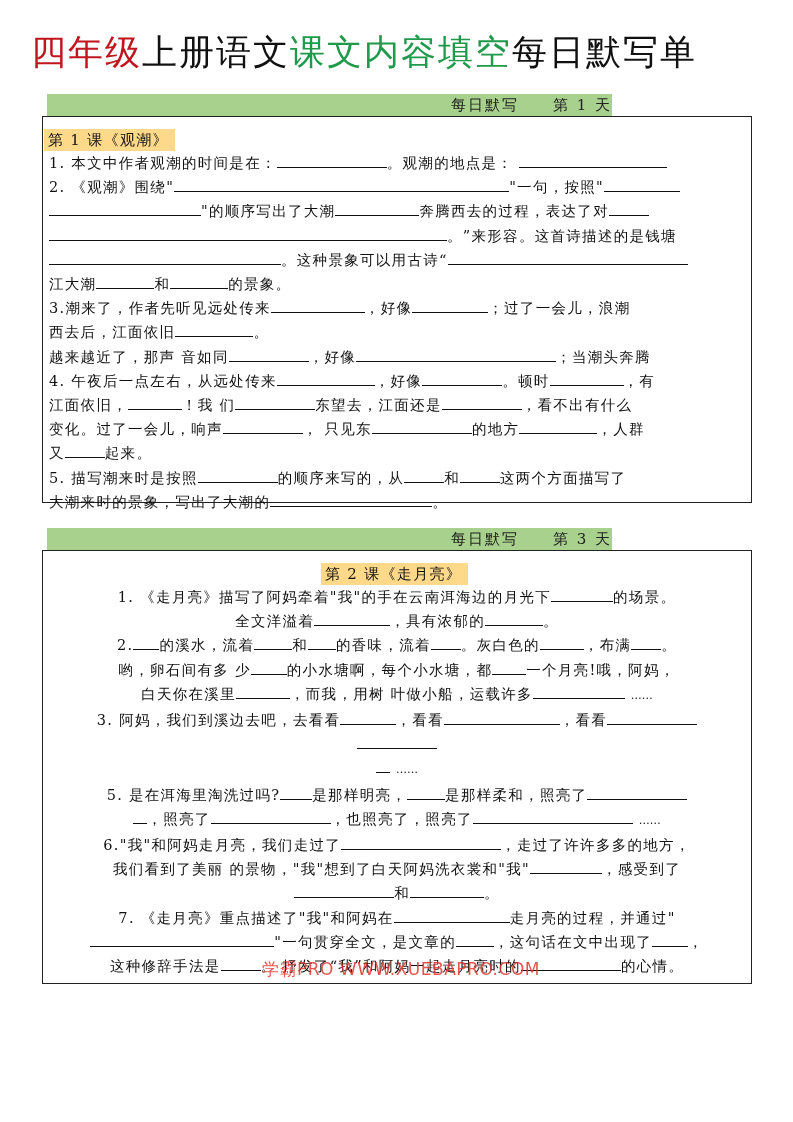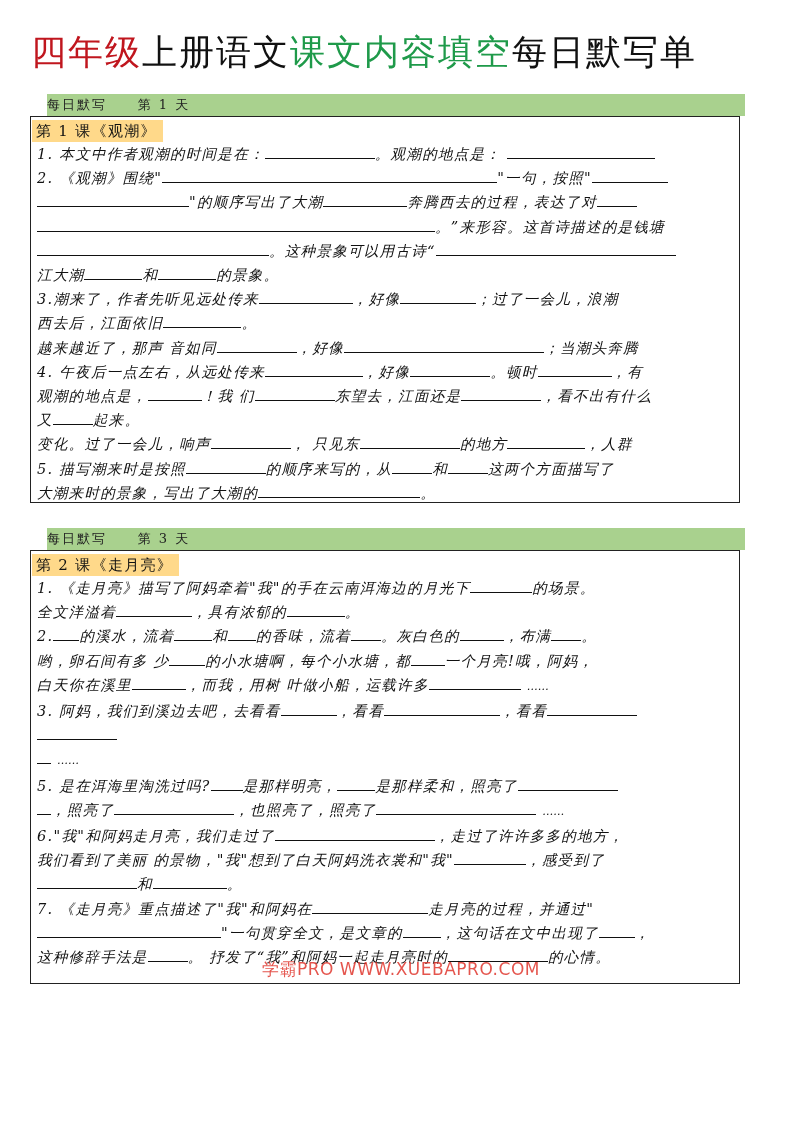--- a/index.html
+++ b/index.html
@@ -4,28 +4,28 @@
 <style>
   html,body{margin:0;padding:0;background:#fff;}
   body{width:793px;height:1122px;position:relative;overflow:hidden;
        font-family:"DejaVu Serif","Liberation Serif",serif;color:#111;}
   .title{position:absolute;top:30px;left:0;width:793px;text-align:left;
          font-family:"DejaVu Sans","Liberation Sans",sans-serif;
          font-size:35px;letter-spacing:2px;line-height:44px;margin-left:31px;}
   .t-red{color:#c0161e;}
   .t-black{color:#111;}
   .t-green{color:#1f9a4a;}
-  .band{position:absolute;left:47px;width:698px;height:22px;background:#a9d18e;
-        text-align:left;font-size:13px;line-height:22px;color:#222;letter-spacing:2px;}
+  .band{position:absolute;left:47px;width:565px;height:22px;background:#a9d18e;
+        text-align:right;font-size:15px;line-height:22px;color:#222;letter-spacing:2px;}
   .band span{display:inline-block;}
-  .box{position:absolute;left:30px;width:710px;border:1.5px solid #222;box-sizing:border-box;
-       padding:3px 6px 0 6px;font-size:14.5px;letter-spacing:1.3px;}
+  .box{position:absolute;left:42px;width:710px;border:1.5px solid #222;box-sizing:border-box;
+       padding:12px 6px 0 6px;font-size:14.5px;letter-spacing:1.3px;}
   .lesson{display:inline-block;background:#ffd98a;padding:0 6px 0 4px;margin-left:-5px;
           line-height:22px;font-size:15px;}
-  .ln{line-height:24.2px;white-space:nowrap;font-style:italic;}
+  .ln{line-height:24.2px;white-space:nowrap;}
   .b{display:inline-block;border-bottom:1px solid #111;height:15px;vertical-align:baseline;}
   .dots{letter-spacing:0;font-size:11px;}
   .wm{position:absolute;left:262px;top:926px;color:#e0382f;opacity:.85;
       font-family:"DejaVu Sans","Liberation Sans",sans-serif;font-size:17px;letter-spacing:.5px;margin-top:32px;}
 </style>
 </head>
 <body>
 
 <div class="title">
   <span class="t-red">四年级</span><span class="t-black">上册语文</span><span class="t-green">课文内容填空</span><span class="t-black">每日默写单</span>
@@ -43,31 +43,31 @@
     <span>2. 《观潮》围绕"</span><span class="b" style="width:335px"></span><span>"一句，按照"</span><span class="b" style="width:76px"></span>
   </div>
   <div class="ln"><span class="b" style="width:152px"></span><span>"的顺序写出了大潮</span><span class="b" style="width:84px"></span><span>奔腾西去的过程，表达了对</span><span class="b" style="width:40px"></span></div>
   <div class="ln"><span class="b" style="width:398px"></span><span>。”来形容。这首诗描述的是钱塘</span></div>
   <div class="ln"><span class="b" style="width:232px"></span><span>。这种景象可以用古诗“</span><span class="b" style="width:240px"></span></div>
   <div class="ln"><span>江大潮</span><span class="b" style="width:58px"></span><span>和</span><span class="b" style="width:58px"></span><span>的景象。</span></div>
   <div class="ln"><span>3.潮来了，作者先听见远处传来</span><span class="b" style="width:94px"></span><span>，好像</span><span class="b" style="width:76px"></span><span>；过了一会儿，浪潮</span></div>
   <div class="ln"><span>西去后，江面依旧</span><span class="b" style="width:78px"></span><span>。</span></div>
   <div class="ln"><span>越来越近了，那声 音如同</span><span class="b" style="width:80px"></span><span>，好像</span><span class="b" style="width:200px"></span><span>；当潮头奔腾</span></div>
   <div class="ln"><span>4. 午夜后一点左右，从远处传来</span><span class="b" style="width:98px"></span><span>，好像</span><span class="b" style="width:80px"></span><span>。顿时</span><span class="b" style="width:74px"></span><span>，有</span></div>
-  <div class="ln"><span>观潮的地点是，</span><span class="b" style="width:54px"></span><span>！我 们</span><span class="b" style="width:80px"></span><span>东望去，江面还是</span><span class="b" style="width:80px"></span><span>，看不出有什么</span></div>
+  <div class="ln"><span>江面依旧，</span><span class="b" style="width:54px"></span><span>！我 们</span><span class="b" style="width:80px"></span><span>东望去，江面还是</span><span class="b" style="width:80px"></span><span>，看不出有什么</span></div>
+  <div class="ln"><span>变化。过了一会儿，响声</span><span class="b" style="width:80px"></span><span>，  只见东</span><span class="b" style="width:100px"></span><span>的地方</span><span class="b" style="width:78px"></span><span>，人群</span></div>
   <div class="ln"><span>又</span><span class="b" style="width:40px"></span><span>起来。</span></div>
-  <div class="ln"><span>变化。过了一会儿，响声</span><span class="b" style="width:80px"></span><span>，  只见东</span><span class="b" style="width:100px"></span><span>的地方</span><span class="b" style="width:78px"></span><span>，人群</span></div>
   <div class="ln"><span>5. 描写潮来时是按照</span><span class="b" style="width:80px"></span><span>的顺序来写的，从</span><span class="b" style="width:40px"></span><span>和</span><span class="b" style="width:40px"></span><span>这两个方面描写了</span></div>
   <div class="ln"><span>大潮来时的景象，写出了大潮的</span><span class="b" style="width:162px"></span><span>。</span></div>
 </div>
 
 <div class="band" style="top:528px;">
   <span>每日默写</span>&nbsp;&nbsp;&nbsp;&nbsp;&nbsp;<span>第 3 天</span>
 </div>
-<div class="box" style="top:550px;height:434px;">
+<div class="box" style="top:550px;height:434px;text-align:center;">
   <div><span class="lesson">第 2 课《走月亮》</span></div>
   <div class="ln"><span>1. 《走月亮》描写了阿妈牵着"我"的手在云南洱海边的月光下</span><span class="b" style="width:62px"></span><span>的场景。</span></div>
   <div class="ln"><span>全文洋溢着</span><span class="b" style="width:76px"></span><span>，具有浓郁的</span><span class="b" style="width:58px"></span><span>。</span></div>
   <div class="ln"><span>2.</span><span class="b" style="width:26px"></span><span>的溪水，流着</span><span class="b" style="width:38px"></span><span>和</span><span class="b" style="width:28px"></span><span>的香味，流着</span><span class="b" style="width:30px"></span><span>。灰白色的</span><span class="b" style="width:44px"></span><span>，布满</span><span class="b" style="width:30px"></span><span>。</span></div>
   <div class="ln"><span>哟，卵石间有多 少</span><span class="b" style="width:36px"></span><span>的小水塘啊，每个小水塘，都</span><span class="b" style="width:34px"></span><span>一个月亮!哦，阿妈，</span></div>
   <div class="ln"><span>白天你在溪里</span><span class="b" style="width:54px"></span><span>，而我，用树 叶做小船，运载许多</span><span class="b" style="width:92px"></span>&nbsp;<span class="dots">……</span></div>
   <div class="ln"><span>3. 阿妈，我们到溪边去吧，去看看</span><span class="b" style="width:56px"></span><span>，看看</span><span class="b" style="width:116px"></span><span>，看看</span><span class="b" style="width:90px"></span></div>
   <div class="ln"><span class="b" style="width:80px"></span></div>
   <div class="ln"><span class="b" style="width:14px"></span>&nbsp;<span class="dots">……</span></div>
   <div class="ln"><span>5. 是在洱海里淘洗过吗?</span><span class="b" style="width:32px"></span><span>是那样明亮，</span><span class="b" style="width:38px"></span><span>是那样柔和，照亮了</span><span class="b" style="width:100px"></span></div>

